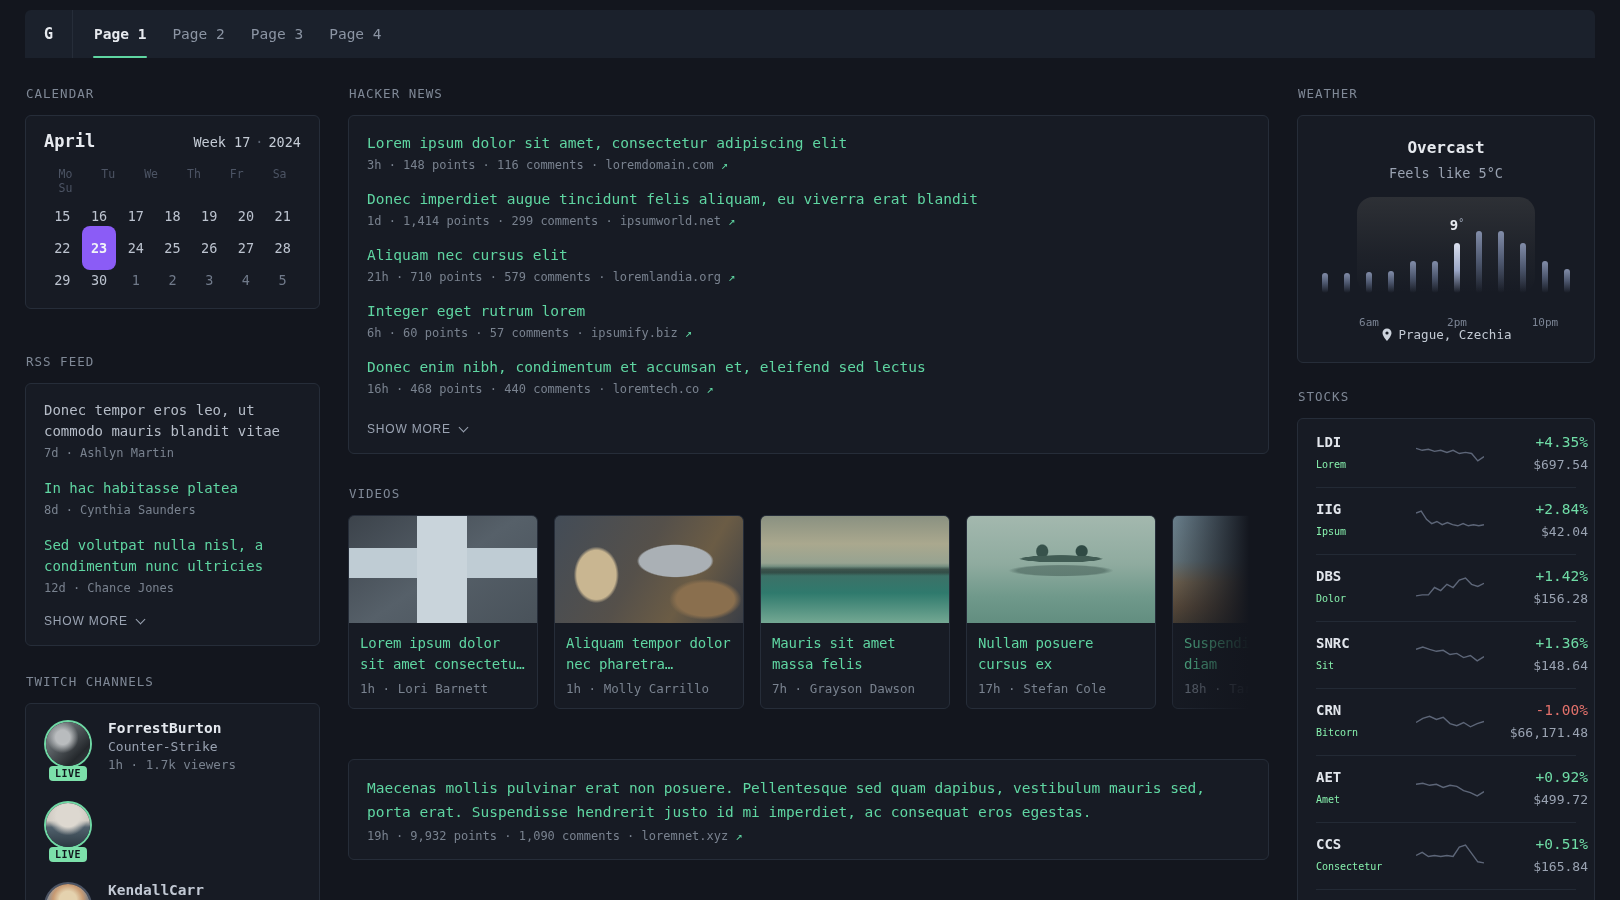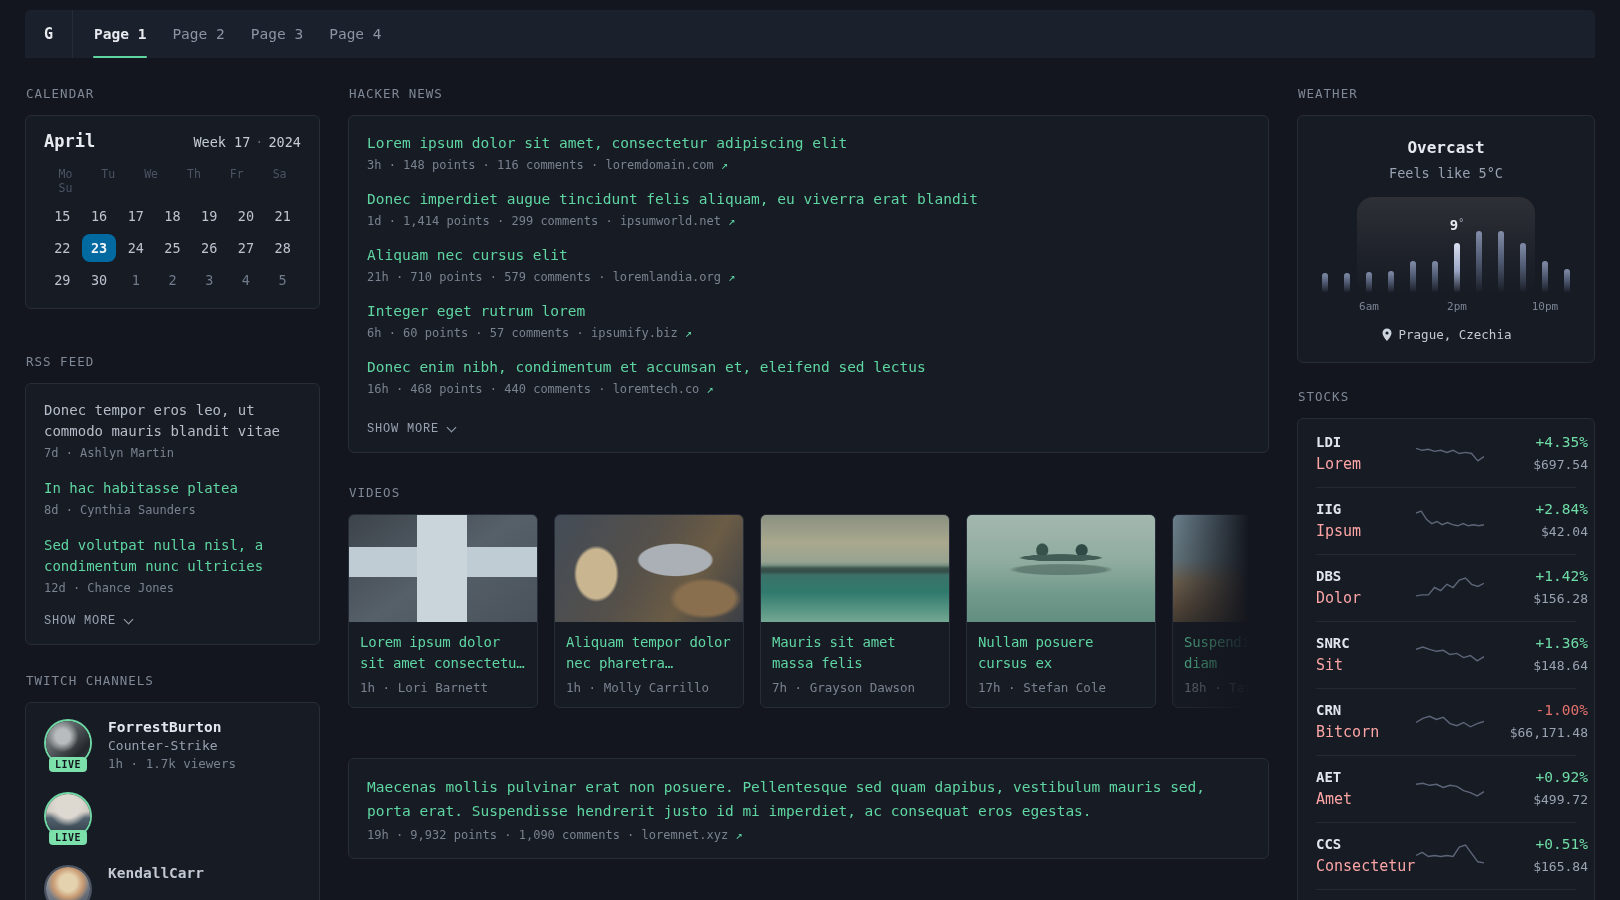--- a/index.html
+++ b/index.html
@@ -63,46 +63,46 @@
   .cal-week{font-size:13.5px;color:#c5ccd6;}
   .cal-week .dot{color:#5a6372;margin:0 5px;}
   .cal-days{display:grid;grid-template-columns:repeat(6,1fr);margin-top:16px;}
   .cal-days span{text-align:center;font-size:11.5px;color:var(--dim);}
   .cal-grid{display:grid;grid-template-columns:repeat(7,1fr);margin-top:5px;}
   .cal-cell{height:32px;display:flex;align-items:center;justify-content:center;
     font-size:13.5px;color:#bcc3cf;}
   .cal-cell.dim{color:#707a8a;}
   .cal-cell.sel span{
     display:inline-flex;align-items:center;justify-content:center;
-    min-width:34px;height:28px;background:#0369a1;border-radius:8px;
+    min-width:34px;height:44px;background:#8b5cf6;border-radius:8px;
     color:#f0f3f7;font-weight:bold;
   }
   
   .feed{padding:16px 18px;}
   .feed-item + .feed-item{margin-top:18px;}
   .feed-title{display:block;font-size:14px;line-height:21px;color:var(--accent);
     text-decoration:none;cursor:pointer;}
   .feed-title.read{color:#b6bdc8;}
   .feed-meta{font-size:12px;color:var(--meta);margin-top:4px;}
   .show-more{
     margin-top:19px;font-size:12px;letter-spacing:0.8px;color:#9aa3b2;
     display:inline-flex;align-items:center;gap:9px;cursor:pointer;background:none;
-    border:none;font-family:Liberation Mono, monospace;
+    border:none;font-family:Liberation Sans, sans-serif;
   }
   .chev{width:7px;height:7px;border-right:1.5px solid currentColor;
     border-bottom:1.5px solid currentColor;transform:rotate(45deg);margin-top:-4px;}
   .hn .feed-item + .feed-item{margin-top:16px;}
   .hn .feed-title{font-size:14.5px;line-height:22px;}
   .hn .show-more{margin-top:26px;}
   .ext-arrow{color:var(--accent);}
   .domain{cursor:pointer;}
   
   .tw{padding:16px 18px 4px;}
   .tw-row{display:flex;gap:16px;margin-bottom:20px;}
-  .tw-avwrap{width:48px;flex:none;display:flex;flex-direction:column;align-items:center;cursor:pointer;}
+  .tw-avwrap{width:48px;flex:none;display:flex;flex-direction:column;align-items:center;cursor:pointer;gap:8px;}
   .tw-avatar{width:44px;height:44px;border-radius:50%;box-shadow:0 0 0 2px #6fd8a4;margin:2px;}
   .tw-avatar.offline{box-shadow:0 0 0 2px #4d5565;}
   .tw-badge{margin-top:-10px;position:relative;background:#7ce0aa;color:#10151c;
     font-size:10px;font-weight:bold;letter-spacing:0.5px;padding:2px 6px;border-radius:4px;}
   .tw-name{font-size:14.5px;font-weight:bold;color:#e4e8ee;cursor:pointer;}
   .tw-name.offline{color:#c2c9d4;}
   .tw-cat{font-size:13px;color:var(--muted);margin-top:3px;cursor:pointer;}
   .tw-meta{font-size:12.5px;color:var(--meta);margin-top:3px;}
   .av-forrest{background:
     radial-gradient(circle at 38% 35%,#b9bcbe 0 18%,rgba(185,188,190,0) 40%),
@@ -161,30 +161,30 @@
   .wx-bars{position:absolute;left:0;right:0;top:0;bottom:0;display:flex;
     justify-content:space-between;align-items:flex-end;}
   .wx-bar{width:6px;border-radius:3px;
     background:linear-gradient(180deg,#828da9 0%,#4d576e 50%,rgba(77,87,110,0) 100%);}
   .wx-bar.current{
     background:linear-gradient(180deg,#dbe1f0 0%,#9aa6c6 55%,rgba(154,166,198,0) 100%);}
   .wx-temp{position:absolute;transform:translateX(-50%);font-size:14px;font-weight:bold;
     color:var(--text-bright);white-space:nowrap;}
   .wx-temp .deg{color:#8a93a2;font-size:10px;vertical-align:4px;}
   .wx-times{position:relative;height:15px;width:248px;margin:7px auto 0;}
-  .wx-time{position:absolute;top:0;transform:translateX(-50%);font-size:11px;color:#7b8494;}
+  .wx-time{position:absolute;top:16px;transform:translateX(-50%);font-size:11px;color:#7b8494;}
   .wx-loc{margin-top:12px;font-size:12.5px;color:#c3cad4;display:inline-flex;
     align-items:center;gap:6px;}
   
   .stk{padding:2px 18px;}
   .stk-row{display:flex;align-items:center;padding:12px 0 13px;cursor:pointer;}
   .stk-row:not(:first-child){border-top:1px solid #232a35;}
   .stk-left{width:100px;flex:none;}
   .stk-ticker{font-size:14px;font-weight:bold;color:#e2e6ec;line-height:19px;}
-  .stk-name{font-size:15px;color:#fca5a5;line-height:19px;margin-top:3px;}
+  .stk-name{font-size:10px;color:#86efac;line-height:19px;margin-top:3px;}
   .stk-spark{flex:1;display:flex;justify-content:center;align-items:center;}
   .stk-right{width:104px;flex:none;text-align:right;}
   .stk-change{font-size:14.5px;line-height:19px;color:var(--positive);}
   .stk-change.neg{color:var(--negative);}
   .stk-price{font-size:13px;color:#9aa3b2;line-height:19px;margin-top:3px;}
   
   .sec{margin-top:0;}
   .sec + .sec{margin-top:40px;}
   .sec-rss{margin-top:45px !important;}
   .sec-twitch{margin-top:28px !important;}

